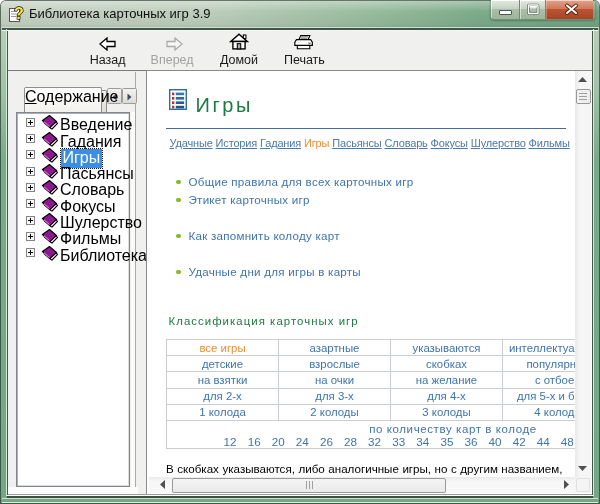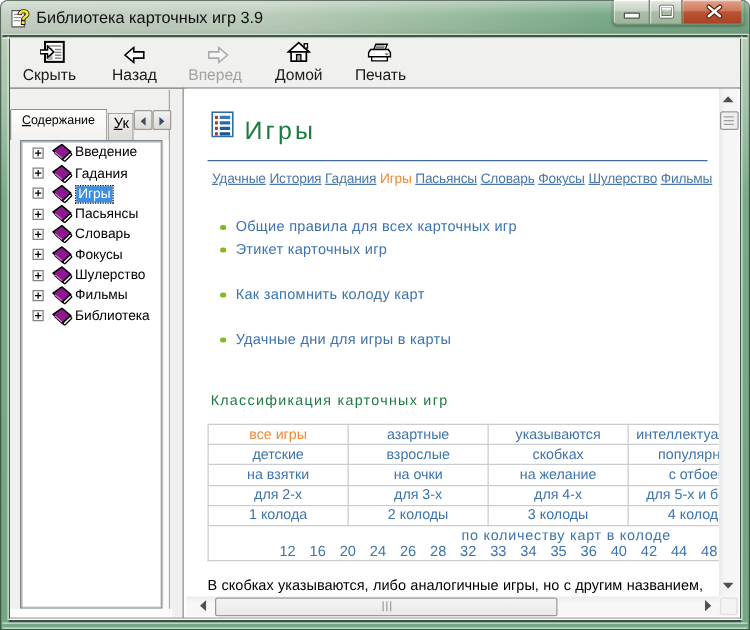--- a/index.html
+++ b/index.html
@@ -28,33 +28,33 @@
 #wb-close{width:47px;background:linear-gradient(to bottom,#e2a38c 0%,#cf7a5b 45%,#bc5434 50%,#a94323 100%);
  box-shadow:inset 0 1px 0 rgba(255,255,255,.55),inset 1px 0 0 rgba(255,255,255,.25);}
 
 #client{left:8px;top:31px;width:584px;height:465.3px;background:#f0f0ef;}
 
 .tbtn{position:absolute;top:2px;text-align:center;color:#1a1a1a;font-size:12.5px;}
 .tbtn .ic{height:18px;display:flex;align-items:flex-end;justify-content:center;margin-bottom:1.5px;}
 .tbtn.dis{color:#a2a2a2;}
 #toolline{left:0;top:38.8px;width:584px;height:1.3px;background:#7b7b7b;}
 
-.tab1{left:0px;top:56px;width:77.5px;height:25px;background:linear-gradient(to bottom,#ffffff,#f2f1ee);
+.tab1{left:16px;top:56px;width:77.5px;height:25px;background:linear-gradient(to bottom,#ffffff,#f2f1ee);
  border:1px solid #8e8e8e;border-bottom:none;border-radius:2px 2px 0 0;z-index:2;box-sizing:border-box;
- font-size:10px;color:#000;text-align:center;line-height:17px;}
+ font-size:16px;color:#000;text-align:center;line-height:17px;}
 .tab2{left:78px;top:59px;width:20.5px;height:22px;background:linear-gradient(to bottom,#f2f1ee,#dedcd5);
  border:1px solid #8e8e8e;border-bottom:none;border-radius:2px 2px 0 0;z-index:1;
  font-size:11.8px;color:#000;text-align:left;line-height:14.5px;padding-left:4px;box-sizing:border-box;overflow:hidden;}
 .spnbtn{top:57px;width:14.5px;height:16px;background:linear-gradient(to bottom,#f3f2f0,#dddbd6);
  border:1px solid #9c9c9c;border-radius:1.5px;box-sizing:border-box;text-align:center;}
 .spnbtn svg{display:block;margin:3.5px auto 0;}
 
 #treebox{left:8px;top:81px;width:114px;height:375px;background:#fff;box-sizing:border-box;
  border:1px solid #83878d;box-shadow:inset 1px 1px 0 #aab0b6, inset -1px -1px 0 #dcdcdc;}
-.trow{position:absolute;left:0;height:16.3px;width:114px;font-size:11px;color:#000;}
+.trow{position:absolute;left:0;height:16.3px;width:114px;font-size:16px;color:#000;}
 .trow .plus{position:absolute;left:18.3px;top:3.7px;width:9px;height:9px;background:#f8f8f8;border:1px solid #848484;box-sizing:border-box;}
 .trow .plus:before{content:"";position:absolute;left:1px;top:3px;width:5px;height:1px;background:#000;}
 .trow .plus:after{content:"";position:absolute;left:3px;top:1px;width:1px;height:5px;background:#000;}
 .trow .bk{position:absolute;left:33px;top:1px;}
 .trow .lb{position:absolute;left:52px;top:2px;white-space:nowrap;}
 .trow .lb.sel{background:#3a8ee4;color:#fff;outline:1px dotted #111;padding:0.5px 2px 1px;margin-left:0.5px;}
 
 #cpane{left:138px;top:39px;width:446px;height:424.5px;background:#fff;
  border-top:1px solid #8a8a8a;border-left:1px solid #8a8a8a;box-sizing:border-box;}
 #cview{left:141px;top:40px;width:426px;height:406px;background:#fff;overflow:hidden;font-family:"Liberation Sans",sans-serif;}
@@ -126,35 +126,20 @@
 <div class="abs" style="left:592px;top:31px;width:1px;height:465.3px;background:#44584a;"></div>
 <div class="abs" style="left:8px;top:493.8px;width:584px;height:1.2px;background:#9b9b9b;z-index:4;"></div>
 <div class="abs" style="left:7px;top:495px;width:586px;height:1.3px;background:#fbfdfb;z-index:4;"></div>
 <div class="abs" style="left:7px;top:496.3px;width:586px;height:1.3px;background:#3c4f42;z-index:4;"></div>
 <div class="abs" style="left:2px;top:497.7px;width:596px;height:0.8px;background:#c9e5d1;z-index:4;"></div>
 <div class="abs" style="left:2px;top:502px;width:596px;height:0.9px;background:#d8eedd;z-index:4;"></div>
 <div class="abs" style="left:5.7px;top:29px;width:0.9px;height:467px;background:#d4ebdb;"></div>
 <div class="abs" style="left:593.3px;top:29px;width:0.9px;height:467px;background:#d4ebdb;"></div>
 <div class="abs" id="client">
 
- <div class="tbtn" style="left:7.5px;width:48px;">
-  <div class="ic">
-   <svg width="20" height="19" viewBox="0 0 20 19" style="margin-left:4px;">
-    <rect x="4" y="1.5" width="15" height="16" fill="#fff" stroke="#000" stroke-width="1.6"></rect>
-    <rect x="6" y="4" width="11" height="1.5" fill="#a8a8a8"></rect>
-    <rect x="6" y="6.5" width="4" height="9.5" fill="#b4b4b4"></rect>
-    <rect x="12" y="7" width="5" height="1.2" fill="#888"></rect>
-    <rect x="12" y="9.3" width="5" height="1.2" fill="#888"></rect>
-    <rect x="12" y="11.6" width="5" height="1.2" fill="#888"></rect>
-    <rect x="12" y="13.9" width="5" height="1.2" fill="#888"></rect>
-    <polygon points="0,8 6,8 6,5 11,9.5 6,14 6,11 0,11" fill="#fff" stroke="#000" stroke-width="1.2"></polygon>
-   </svg>
-  </div>
-  <div>Скрыть</div>
- </div>
  <div class="tbtn" style="left:79.6px;width:40px;">
   <div class="ic">
    <svg width="17" height="14" viewBox="0 0 17 14">
     <polygon points="1,7 8,1 8,4.5 16,4.5 16,9.5 8,9.5 8,13" fill="#fff" stroke="#000" stroke-width="1.3"></polygon>
    </svg>
   </div>
   <div>Назад</div>
  </div>
  <div class="tbtn dis" style="left:141.1px;width:46px;">
   <div class="ic">

